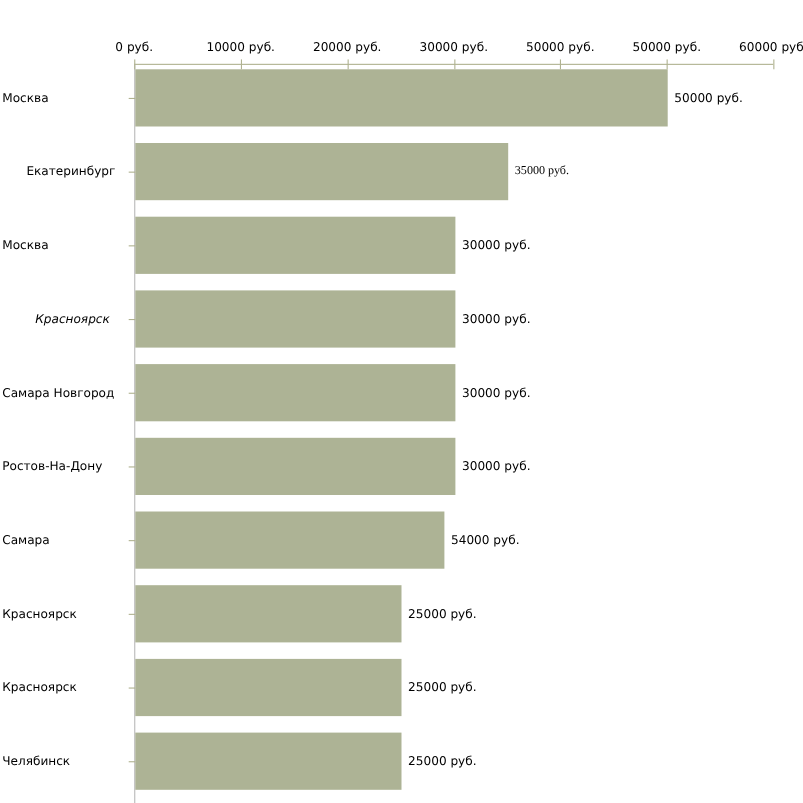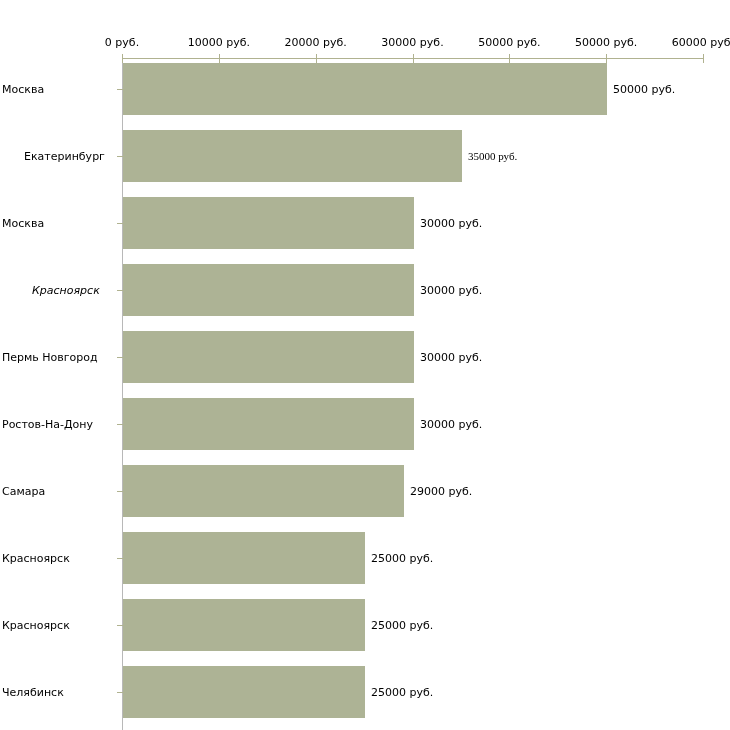--- a/index.html
+++ b/index.html
@@ -148,30 +148,30 @@
         <div class="cat-label" style="right: 614px;">Москва</div>
       </div>
       <div class="bar-row" style="top: 239px; height: 52px;">
         <div class="bar" style="width: 291px; background: rgb(173, 179, 149);"></div>
         <div class="bar-value" style="left: 420px;">30000 руб.</div>
         <div class="cat-label" style="right: 584px; font-style: italic;">Красноярск</div>
       </div>
       <div class="bar-row" style="top: 306px; height: 52px;">
         <div class="bar" style="width: 291px; background: rgb(173, 179, 149);"></div>
         <div class="bar-value" style="left: 420px;">30000 руб.</div>
-        <div class="cat-label" style="right: 614px;">Пермь Новгород</div>
+        <div class="cat-label" style="right: 614px;">Самара Новгород</div>
       </div>
       <div class="bar-row" style="top: 373px; height: 52px;">
         <div class="bar" style="width: 291px; background: rgb(173, 179, 149);"></div>
         <div class="bar-value" style="left: 420px;">30000 руб.</div>
         <div class="cat-label" style="right: 614px;">Ростов-На-Дону</div>
       </div>
       <div class="bar-row" style="top: 440px; height: 52px;">
         <div class="bar" style="width: 281px; background: rgb(173, 179, 149);"></div>
-        <div class="bar-value" style="left: 410px;">29000 руб.</div>
+        <div class="bar-value" style="left: 410px;">54000 руб.</div>
         <div class="cat-label" style="right: 614px;">Самара</div>
       </div>
       <div class="bar-row" style="top: 507px; height: 52px;">
         <div class="bar" style="width: 242px; background: rgb(173, 179, 149);"></div>
         <div class="bar-value" style="left: 371px;">25000 руб.</div>
         <div class="cat-label" style="right: 614px;">Красноярск</div>
       </div>
       <div class="bar-row" style="top: 574px; height: 52px;">
         <div class="bar" style="width: 242px; background: rgb(173, 179, 149);"></div>
         <div class="bar-value" style="left: 371px;">25000 руб.</div>

